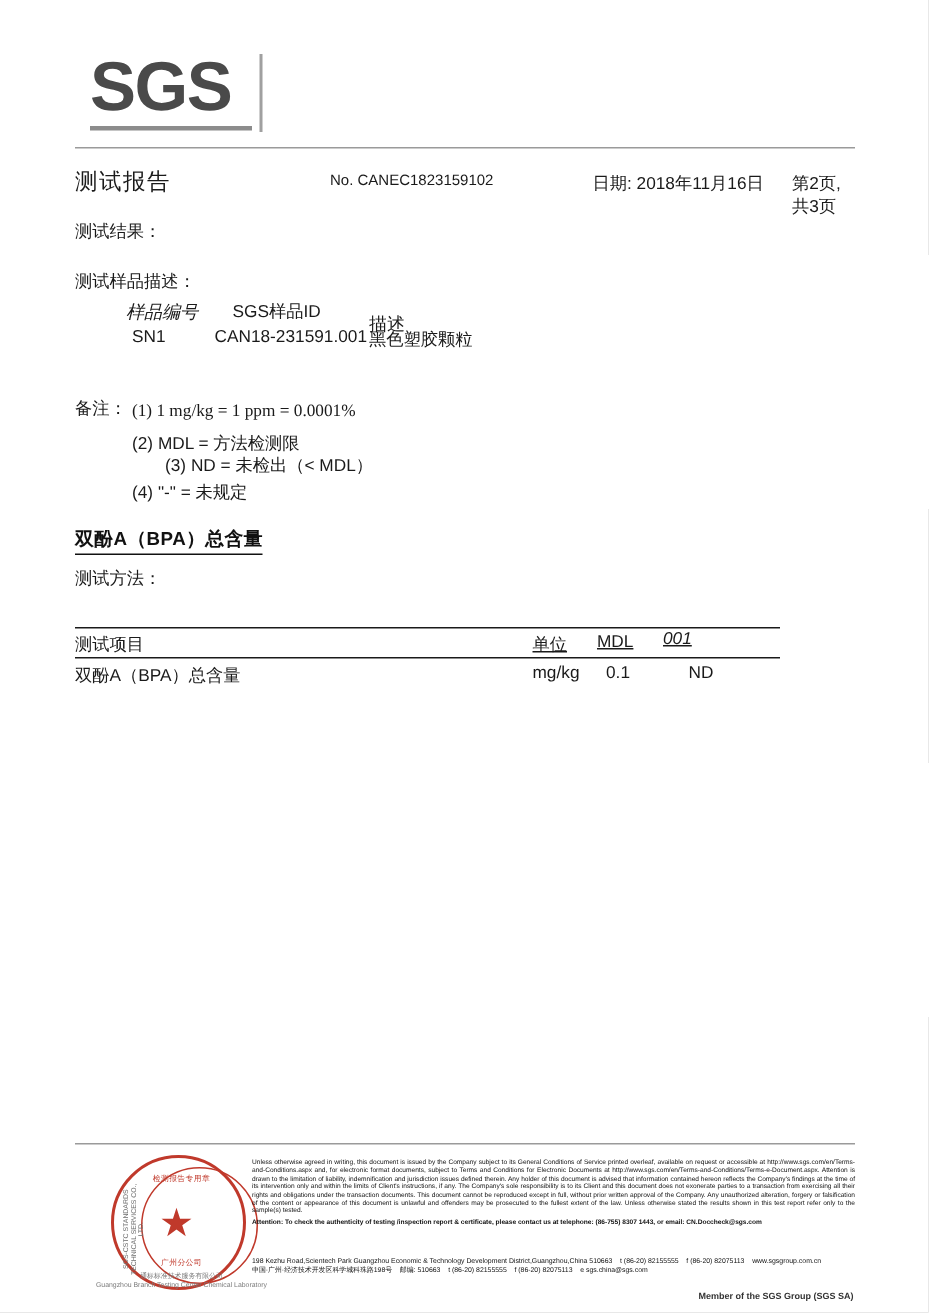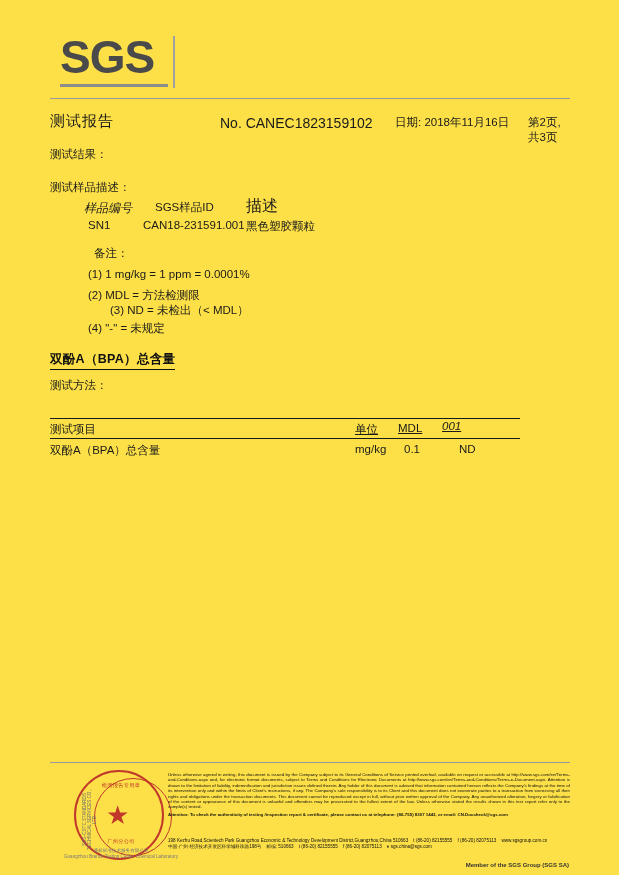--- a/index.html
+++ b/index.html
@@ -8,21 +8,21 @@
     background: #d8d8d8;
   }
   body {
     font-family: "Liberation Sans", sans-serif;
     -webkit-font-smoothing: antialiased;
   }
   .page {
     position: relative;
     width: 619px;
     height: 875px;
-    background: #fde047;
+    background: #ffffff;
     overflow: hidden;
     margin: 0 auto;
   }
 
   
   .logo-wrap {
     position: absolute;
     left: 60px;
     top: 34px;
     width: 120px;
@@ -75,21 +75,21 @@
     left: 0;
     top: 0;
     font-size: 15px;
     color: #1a1a1a;
     letter-spacing: 1px;
   }
   .doc-no {
     position: absolute;
     left: 170px;
     top: 3px;
-    font-size: 14px;
+    font-size: 10px;
     color: #1a1a1a;
   }
   .doc-date {
     position: absolute;
     left: 345px;
     top: 3px;
     font-size: 11.5px;
     color: #1a1a1a;
   }
   .doc-page {
@@ -106,27 +106,27 @@
     font-size: 11.5px;
     color: #1a1a1a;
     white-space: nowrap;
   }
   .results-label { left: 50px; top: 147px; text-align: center; }
   .sample-desc-label { left: 50px; top: 180px; }
 
   
   .st-h1 { left: 84px;  top: 200px; font-size: 12px; font-style: italic; }
   .st-h2 { left: 155px; top: 200px; font-size: 11.5px; }
-  .st-h3 { left: 246px; top: 196px; font-size: 16px; }
+  .st-h3 { left: 246px; top: 208px; font-size: 12px; }
   .st-c1 { left: 88px;  top: 219px; font-size: 11.5px; }
   .st-c2 { left: 143px; top: 219px; font-size: 11.5px; }
   .st-c3 { left: 246px; top: 219px; font-size: 11.5px; }
 
-  .notes-label { left: 50px; top: 246px; margin-left: 44px; }
-  .note-1 { left: 88px; top: 268px; }
+  .notes-label { left: 50px; top: 265px; }
+  .note-1 { left: 88px; top: 268px; font-family: Liberation Serif, serif; }
   .note-2 { left: 88px; top: 288px; }
   .note-3 { left: 88px; top: 303px; margin-left: 22px; }
   .note-4 { left: 88px; top: 321px; }
 
   
   .section-head {
     position: absolute;
     left: 50px;
     top: 351px;
     font-size: 12.5px;

